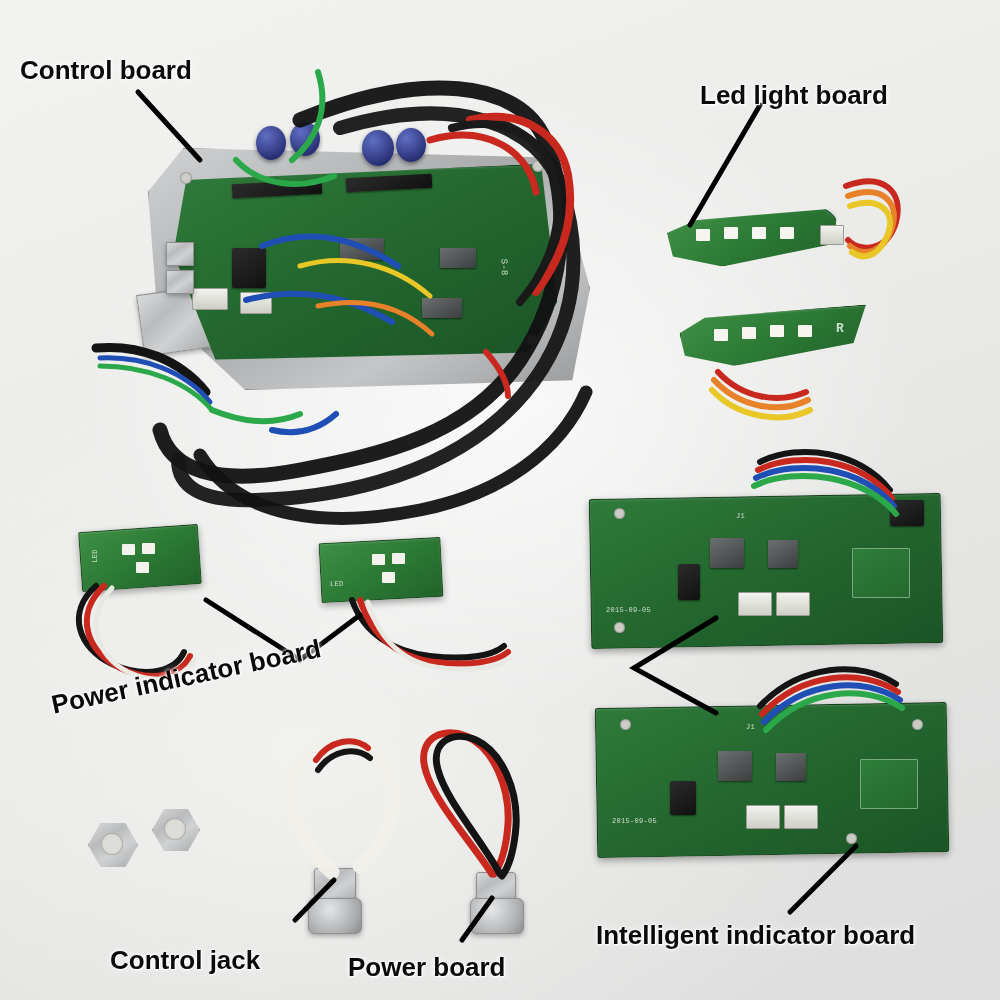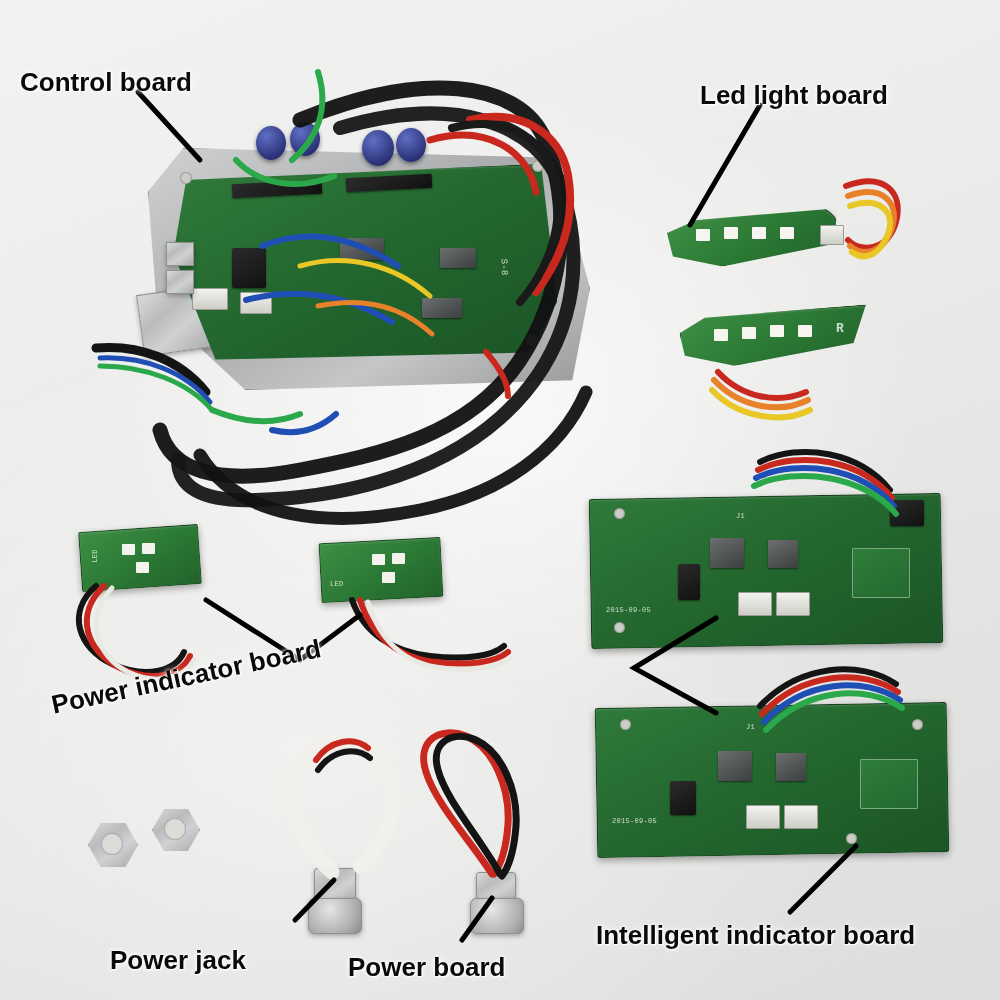--- a/index.html
+++ b/index.html
@@ -269,25 +269,25 @@
       <polyline points="138,92 200,160"></polyline>
       <polyline points="760,105 690,225"></polyline>
       <polyline points="206,600 300,660 360,615"></polyline>
       <polyline points="295,920 334,880"></polyline>
       <polyline points="462,940 492,898"></polyline>
       <polyline points="716,618 634,668 716,713"></polyline>
       <polyline points="790,912 856,846"></polyline>
     </g>
   </svg>
 
-  <div class="label" style="left:20px; top:55px; font-size:26px;margin-top:12px;">Control board</div>
+  <div class="label" style="left:20px; top:55px; font-size:26px;">Control board</div>
 
   <div class="label" style="left:700px; top:80px; font-size:26px;">Led light board</div>
 
   <div class="label label-rot" style="left:52px; top:690px; font-size:26px; transform:rotate(-12deg);">Power indicator board</div>
 
-  <div class="label" style="left:110px; top:945px; font-size:26px;">Power jack</div>
+  <div class="label" style="left:110px; top:945px; font-size:26px;">Control jack</div>
 
   <div class="label" style="left:348px; top:952px; font-size:26px;">Power board</div>
 
   <div class="label" style="left:596px; top:920px; font-size:26px;">Intelligent indicator board</div>
 
 </div>
 
 </body></html>

